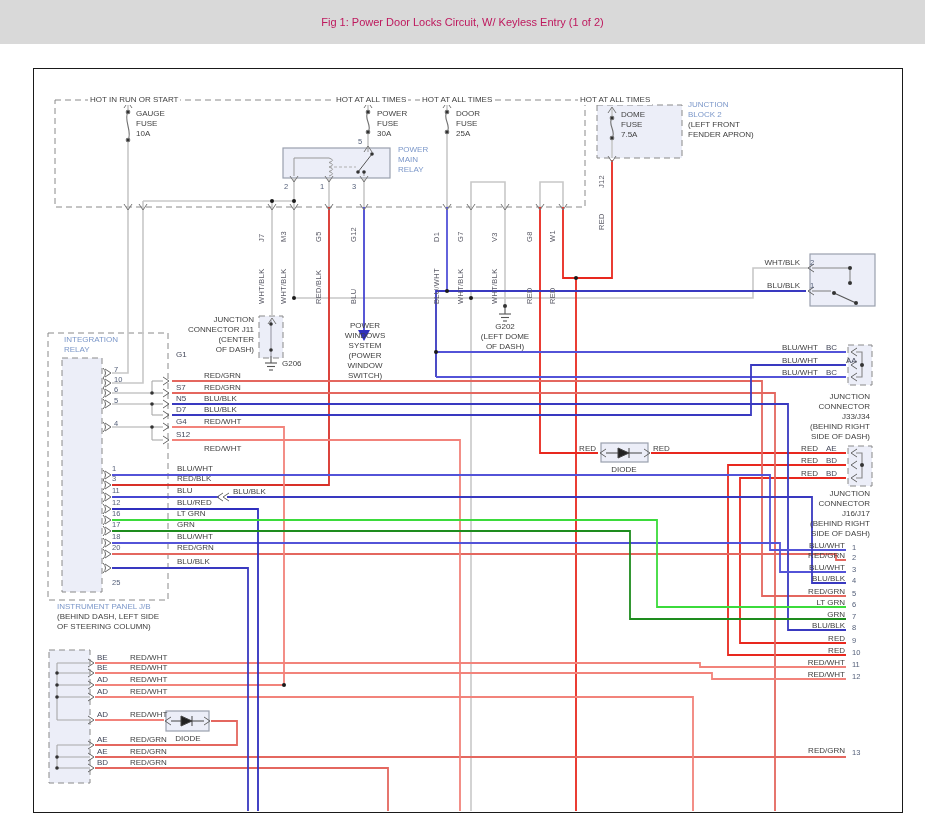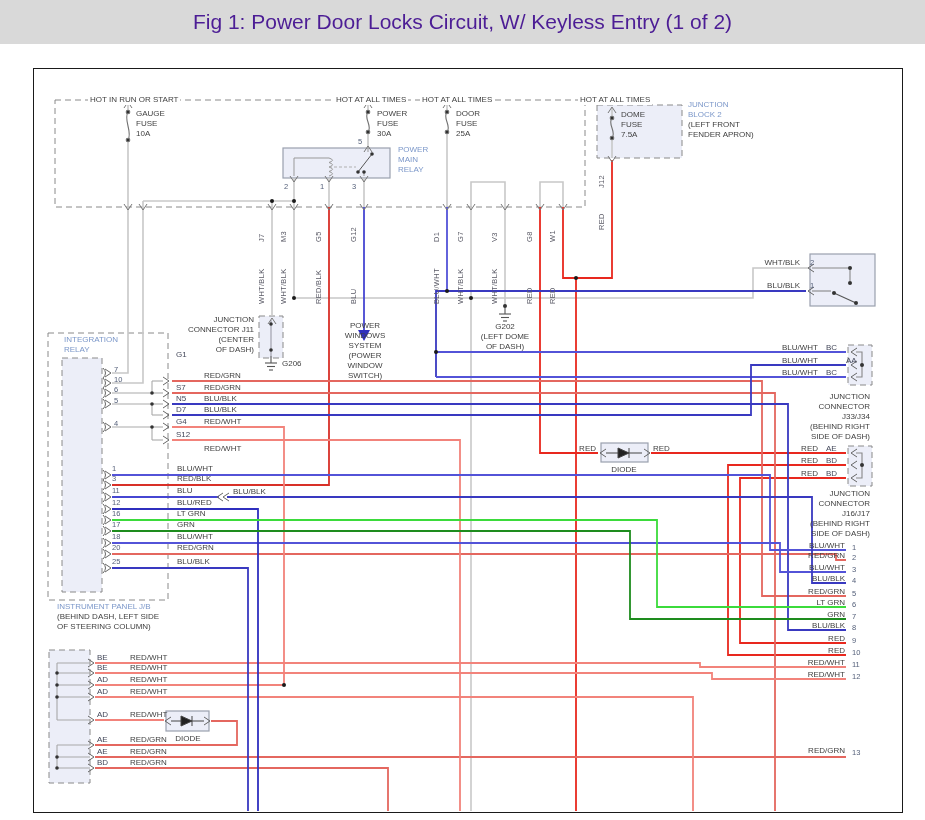--- a/index.html
+++ b/index.html
@@ -1,18 +1,18 @@
 <!DOCTYPE html>
 <html><head>
 <meta charset="utf-8">
 <style>
   html,body{margin:0;padding:0;background:#fff;}
   #stage{position:relative;width:925px;height:820px;font-family:"Liberation Sans",sans-serif;overflow:hidden;background:#fff;}
   #header{position:absolute;left:0;top:0;width:925px;height:44px;background:#d9d9d9;display:flex;align-items:center;justify-content:center;}
-  #title{font-size:21px;color:#4c1d95;}
+  #title{font-size:11px;color:#be185d;}
   #canvas{position:absolute;left:33px;top:68px;width:868px;height:743px;background:#fff;border:1px solid #1a1a1a;}
   svg{position:absolute;left:0;top:0;z-index:1;}
   .lb{position:absolute;z-index:2;font-size:8px;line-height:10px;color:#3f3f3f;white-space:nowrap;}
   .blue{color:#7b97c9;}
   .r{text-align:right;}
   .c{text-align:center;}
   .onbus{background:#fff;padding:0 2px;}
   .num{font-size:7.5px;color:#55607a;}
   .code{color:#44485a;}
   .rot{position:absolute;z-index:2;writing-mode:vertical-rl;transform:rotate(180deg);font-size:7.5px;color:#5a5a66;white-space:nowrap;letter-spacing:.3px;}
@@ -439,21 +439,21 @@
   <div class="lb num" style="left:112px;top:498px;">12</div>
   <div class="lb" style="left:177px;top:498px;">BLU/RED</div>
   <div class="lb num" style="left:112px;top:509px;">16</div>
   <div class="lb" style="left:177px;top:509px;">LT GRN</div>
   <div class="lb num" style="left:112px;top:520px;">17</div>
   <div class="lb" style="left:177px;top:520px;">GRN</div>
   <div class="lb num" style="left:112px;top:532px;">18</div>
   <div class="lb" style="left:177px;top:532px;">BLU/WHT</div>
   <div class="lb num" style="left:112px;top:543px;">20</div>
   <div class="lb" style="left:177px;top:543px;">RED/GRN</div>
-  <div class="lb num" style="left:112px;top:557px;">25</div>
+  <div class="lb num" style="left:112px;top:578px;">25</div>
   <div class="lb" style="left:177px;top:557px;">BLU/BLK</div>
   <div class="lb" style="left:233px;top:487px;">BLU/BLK</div>
 
   <div class="lb" style="left:57px;top:602px;">
     <div class="blue">INSTRUMENT PANEL J/B</div>
       <div>(BEHIND DASH, LEFT SIDE</div>
       <div>OF STEERING COLUMN)</div>
   </div>
 
   <div class="lb code" style="left:97px;top:653px;">BE</div>

